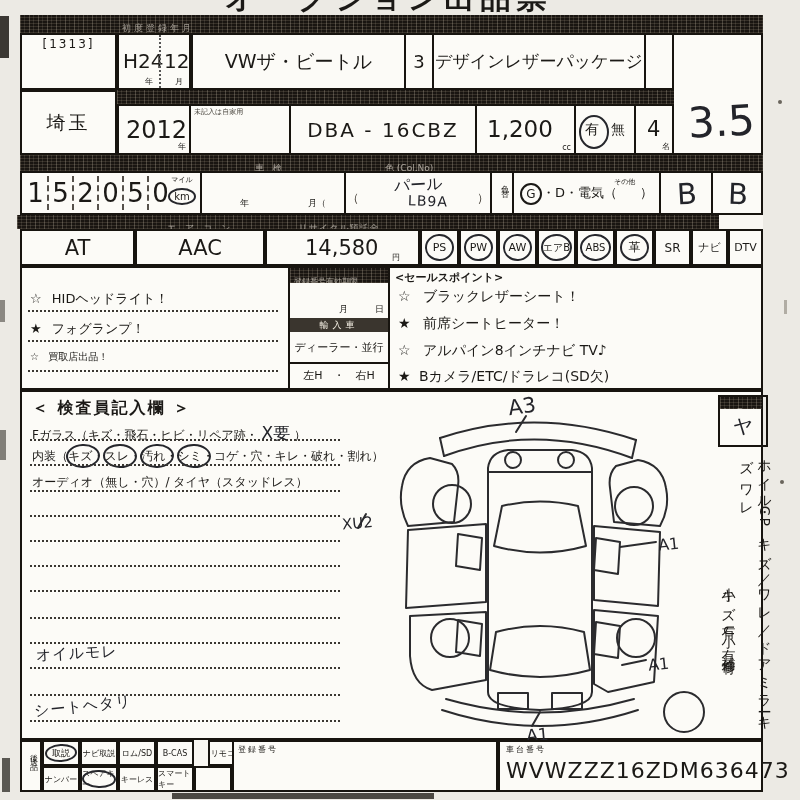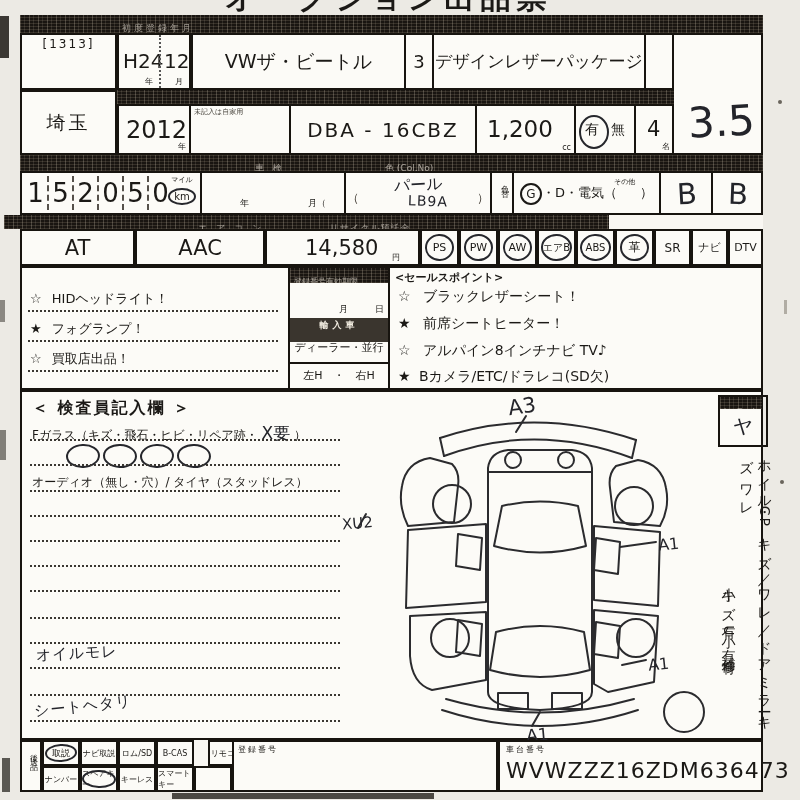--- a/index.html
+++ b/index.html
@@ -135,21 +135,21 @@
   <span style="position:absolute;left:100px;top:4px;font-size:7px;">その他</span>
   <span style="position:absolute;right:6px;top:11px;font-size:13px;">）</span>
 </div>
 <div class="cell" style="left:659px;top:171px;width:54px;height:44px;">
   <span class="hand r1" style="position:absolute;left:16px;top:4px;font-size:29px;">B</span>
 </div>
 <div class="cell" style="left:711px;top:171px;width:52px;height:44px;">
   <span class="hand r3" style="position:absolute;left:15px;top:4px;font-size:29px;">B</span>
 </div>
 
-<div class="bar" style="left:4px;top:215px;width:605px;height:14px;padding-left:44px;">
+<div class="bar" style="left:17px;top:215px;width:702px;height:14px;">
   <span style="margin-left:150px;opacity:.8;">エ ア コ ン</span>
   <span style="margin-left:60px;opacity:.8;letter-spacing:1px;">リサイクル預託金</span>
 </div>
 <div class="cell" style="left:20px;top:229px;width:115px;height:37px;display:flex;align-items:center;justify-content:center;">
   <span style="font-size:21px;">AT</span>
 </div>
 <div class="cell" style="left:135px;top:229px;width:130px;height:37px;display:flex;align-items:center;justify-content:center;">
   <span style="font-size:21px;">AAC</span>
 </div>
 <div class="cell" style="left:265px;top:229px;width:155px;height:37px;">
@@ -195,35 +195,35 @@
   <div style="position:absolute;left:8px;top:22px;font-size:13px;">
     <span>☆</span>
     <span style="margin-left:6px;">HIDヘッドライト！</span>
   </div>
   <div class="dotline" style="left:6px;top:42px;width:250px;"></div>
   <div style="position:absolute;left:8px;top:52px;font-size:13px;">
     <span>★</span>
     <span style="margin-left:6px;">フォグランプ！</span>
   </div>
   <div class="dotline" style="left:6px;top:72px;width:250px;"></div>
-  <div style="position:absolute;left:8px;top:82px;font-size:13px;">
+  <div style="position:absolute;left:8px;top:82px;font-size:10px;">
     <span>☆</span>
     <span style="margin-left:6px;">買取店出品！</span>
   </div>
   <div class="dotline" style="left:6px;top:102px;width:250px;"></div>
 </div>
 
 <div class="cell" style="left:288px;top:266px;width:102px;height:124px;">
   <div class="bar" style="left:0;top:0;width:98px;height:15px;">
     <span style="margin-left:4px;opacity:.85;font-size:8px;letter-spacing:0;">登録番号有効期限</span>
   </div>
   <div style="position:absolute;left:0;top:15px;width:98px;height:35px;border-bottom:2px solid #17140f;">
     <span class="small" style="position:absolute;right:4px;bottom:2px;">月　　　日</span>
   </div>
-  <div style="position:absolute;left:0;top:50px;width:98px;height:24px;background:#3a352e;color:#f3eee2;text-align:center;font-size:9px;line-height:14px;letter-spacing:4px;font-weight:bold;">輸入車</div>
+  <div style="position:absolute;left:0;top:50px;width:98px;height:14px;background:#3a352e;color:#f3eee2;text-align:center;font-size:9px;line-height:14px;letter-spacing:4px;">輸入車</div>
   <div style="position:absolute;left:0;top:64px;width:98px;height:30px;border-bottom:2px solid #17140f;display:flex;align-items:center;justify-content:center;font-size:11px;">ディーラー・並行</div>
   <div style="position:absolute;left:0;top:94px;width:98px;height:26px;display:flex;align-items:center;justify-content:center;font-size:11px;">左H　・　右H</div>
 </div>
 
 <div class="cell" style="left:388px;top:266px;width:375px;height:124px;">
   <div style="position:absolute;left:5px;top:2px;font-size:11px;font-weight:bold;">&lt;セールスポイント&gt;</div>
   <div style="position:absolute;left:8px;top:20px;font-size:14px;">
     <span>☆</span>
     <span style="margin-left:8px;">ブラックレザーシート！</span>
   </div>
@@ -241,20 +241,21 @@
   </div>
 </div>
 
 <div class="cell" style="left:20px;top:390px;width:743px;height:350px;">
   <div style="position:absolute;left:10px;top:6px;font-size:16px;font-weight:bold;letter-spacing:2px;">＜ 検査員記入欄 ＞</div>
   <div style="position:absolute;left:10px;top:30px;font-size:12px;">
     <span>Fガラス（キズ・飛石・ヒビ・リペア跡・</span>
     <span class="hand r1" style="font-size:17px;">X要</span>
     <span>）</span>
   </div>
+  <div style="position:absolute;left:10px;top:56px;font-size:12px;">内装（キズ・スレ・汚れ・シミ・コゲ・穴・キレ・破れ・割れ）</div>
 
   <div class="oval r1" style="left:44px;top:52px;width:30px;height:20px;"></div>
   <div class="oval r3" style="left:81px;top:52px;width:30px;height:20px;"></div>
   <div class="oval r1" style="left:118px;top:52px;width:30px;height:20px;"></div>
   <div class="oval r3" style="left:155px;top:52px;width:30px;height:20px;"></div>
   <div style="position:absolute;left:10px;top:82px;font-size:12px;">オーディオ（無し・穴）/ タイヤ（スタッドレス）</div>
   <div class="hand r1" style="position:absolute;left:14px;top:252px;font-size:15px;letter-spacing:1px;">オイルモレ</div>
   <div class="hand r2" style="position:absolute;left:12px;top:305px;font-size:15px;letter-spacing:1px;">シートヘタリ</div>
 
   <div style="position:absolute;left:696px;top:3px;width:46px;height:48px;border:2px solid #17140f;">

